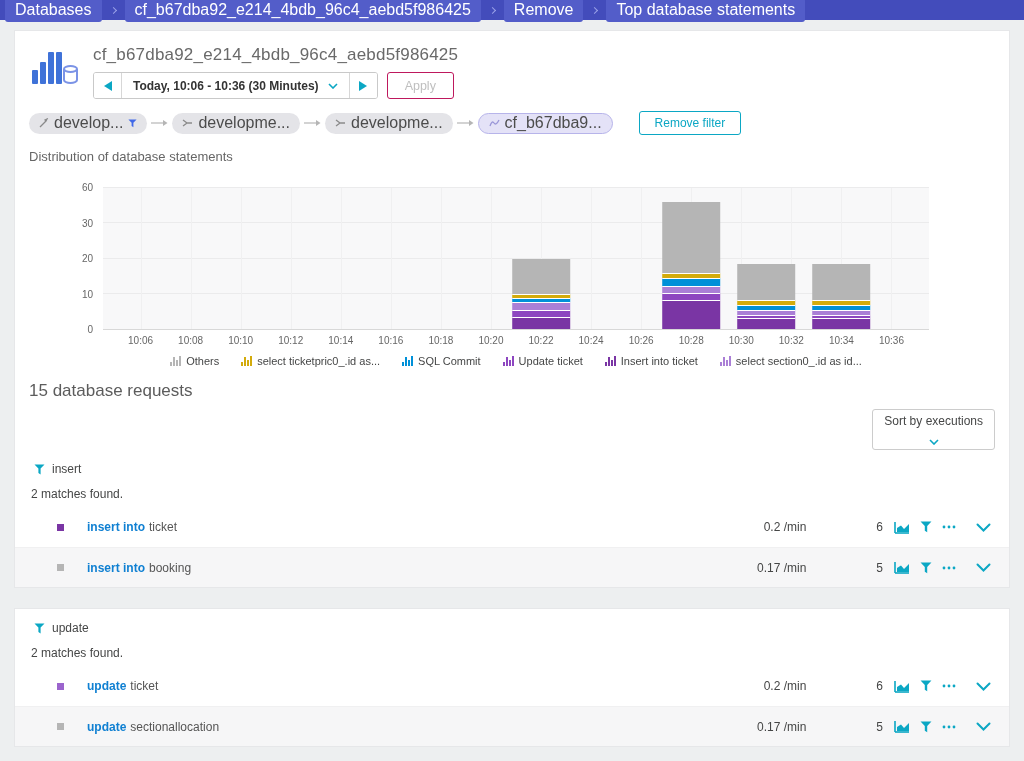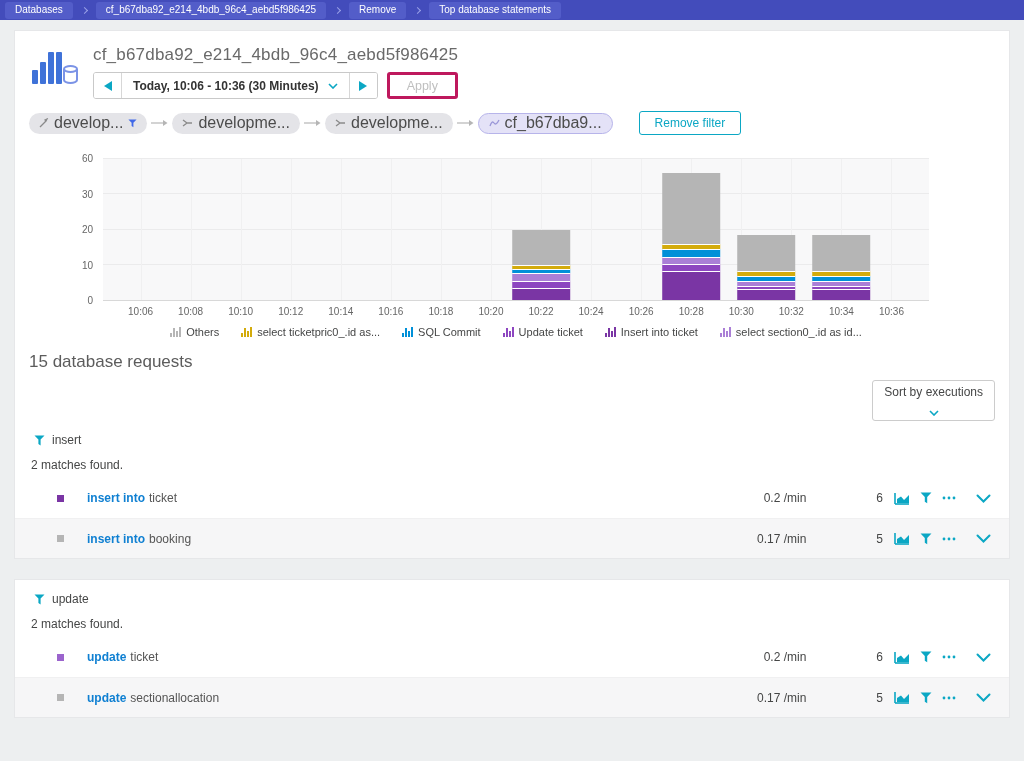--- a/index.html
+++ b/index.html
@@ -3,38 +3,38 @@
 <meta charset="utf-8">
 <style>
   * { box-sizing: border-box; margin: 0; padding: 0; }
   html,body { width:1024px; height:761px; }
   body {
     background:#edeff0;
     font-family:"Liberation Sans","DejaVu Sans",sans-serif;
     color:#454646; overflow:hidden; font-size:12px;
   }
   
-  .breadcrumb { height:20px; background:#434cbb; display:flex; align-items:center; padding:0 5px; font-size:10px; color:#fff; }
+  .breadcrumb { height:20px; background:#434cbb; display:flex; align-items:center; padding:0 5px; font-size:16px; color:#fff; }
   .bc-item { background:#535dc9; border-radius:3px; padding:2.5px 10px; line-height:1.2; cursor:pointer; white-space:nowrap; }
   .bc-sep { width:5px; height:5px; border-top:1.5px solid #9aa1e8; border-right:1.5px solid #9aa1e8; transform:rotate(45deg); margin:0 9px; flex:none; }
   
   .card { background:#fff; margin:0 14px; border:1px solid #e6e7e9; }
   .main-card { margin-top:10px; padding:14px 14px 0; }
   .update-card { margin-top:20px; padding:12px 14px 0; }
   
   .head { display:flex; align-items:flex-start; }
   .db-logo { width:50px; margin:4px 12px 0 2px; flex:none; }
   .page-title { font-size:17px; font-weight:400; color:#696969; letter-spacing:.2px; }
   .timebar { display:flex; align-items:center; margin-top:7px; }
   .time-group { display:inline-flex; align-items:stretch; border:1px solid #c9c9c9; border-radius:3px; background:#fff; height:27px; overflow:hidden; }
   .tg-btn { width:27px; display:flex; align-items:center; justify-content:center; background:#fff; border:none; cursor:pointer; }
   .tri-left { width:0; height:0; border-top:5px solid transparent; border-bottom:5px solid transparent; border-right:8px solid #0ba7c4; }
   .tri-right { width:0; height:0; border-top:5px solid transparent; border-bottom:5px solid transparent; border-left:8px solid #0ba7c4; }
   .tg-mid { display:flex; align-items:center; gap:9px; padding:0 11px; border-left:1px solid #d7d7d7; border-right:1px solid #d7d7d7; font-weight:bold; font-size:12px; color:#333; cursor:pointer; background:#fff; }
-  .apply-btn { height:27px; margin-left:9px; padding:0 17px; background:#fff; border:3px solid #be185d; border-radius:3px; color:#bfbfbf; font-size:12.5px; }
+  .apply-btn { height:27px; margin-left:9px; padding:0 17px; background:#fff; border:1px solid #be185d; border-radius:3px; color:#bfbfbf; font-size:12.5px; }
   
   .chips-row { display:flex; align-items:center; margin-top:12px; height:24px; }
   .chip { display:inline-flex; align-items:center; gap:5px; background:#e4e4e8; border-radius:11px; padding:0 10px; height:21px; font-size:16px; color:#4c4c4c; cursor:pointer; white-space:nowrap; }
   .chip-db { background:#e4e2f7; border:1px solid #b7b4ea; }
   .chip svg { flex:none; }
   .chip-arrow { margin:0 4px; display:flex; flex:none; }
   .remove-filter { margin-left:26px; height:24px; padding:0 15px; background:#fff; border:1px solid #0ba7c4; border-radius:3px; color:#0ba7c4; font-size:12px; cursor:pointer; }
   
   .section-title { margin-top:14px; font-size:13px; color:#666; }
   .chart-wrap { display:flex; margin-top:24px; }
@@ -164,20 +164,21 @@
     </span>
     <div class="chip chip-db">
       <svg width="11" height="10" viewBox="0 0 11 10">
           <path d="M1 8 Q3 2 5 5 Q7 8 10 2" stroke="#9a96d8" stroke-width="1.3" fill="none"></path>
         </svg>
       <span>cf_b67dba9...</span>
     </div>
     <button class="remove-filter">Remove filter</button>
   </div>
 
+  <div class="section-title">Distribution of database statements</div>
 
   <div class="chart-wrap">
     <div class="y-axis">
         <div class="ytick" style="bottom: 0%;">0</div>
         <div class="ytick" style="bottom: 25%;">10</div>
         <div class="ytick" style="bottom: 50%;">20</div>
         <div class="ytick" style="bottom: 75%;">30</div>
         <div class="ytick" style="bottom: 100%;">60</div>
       </div>
     <div class="plot-col">

